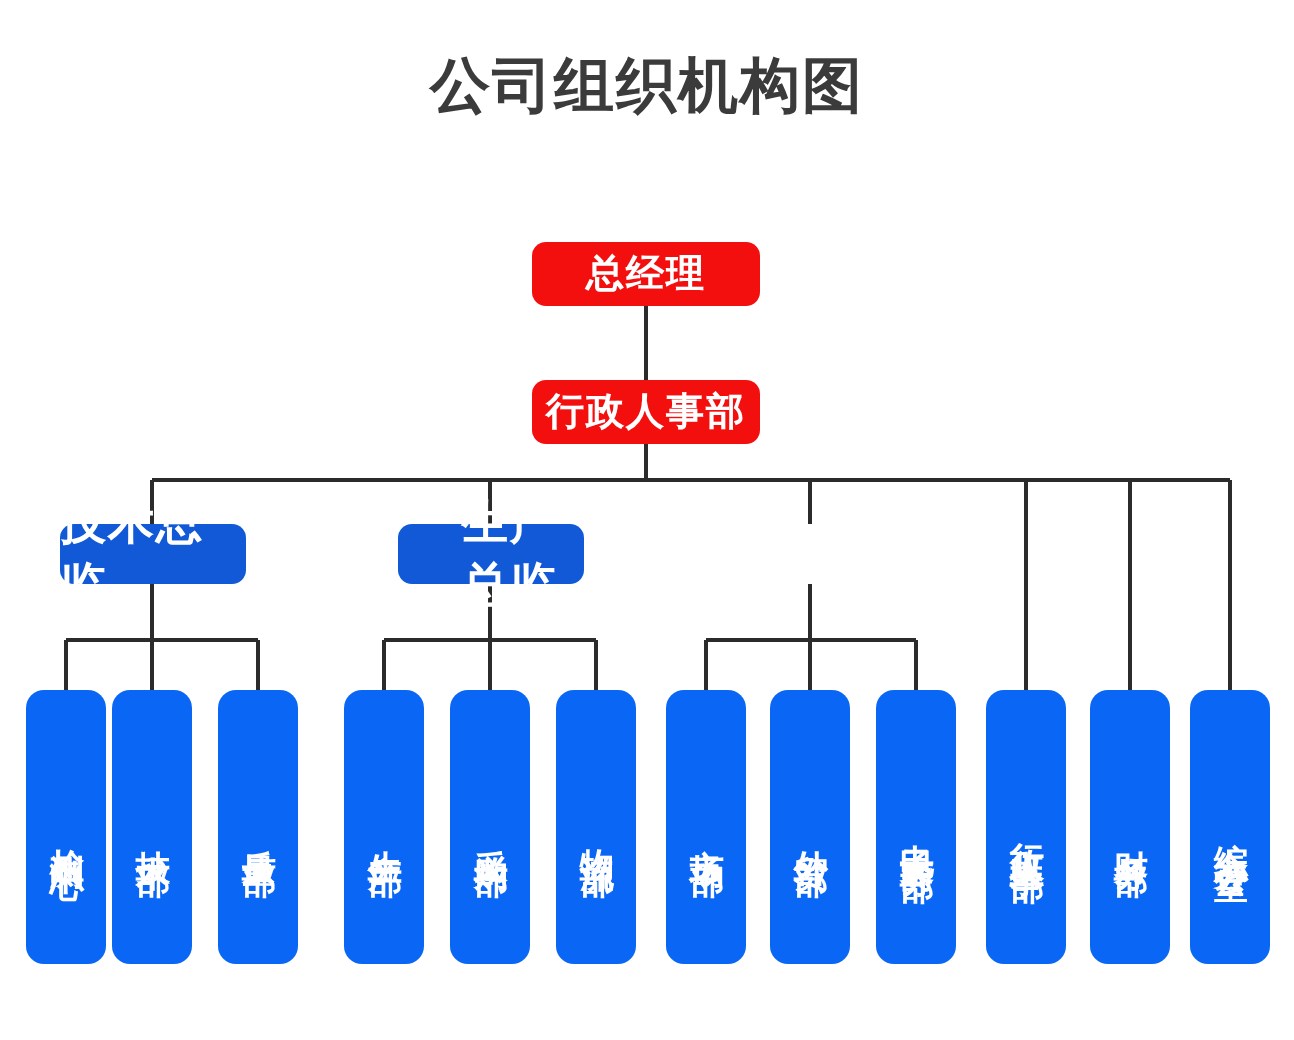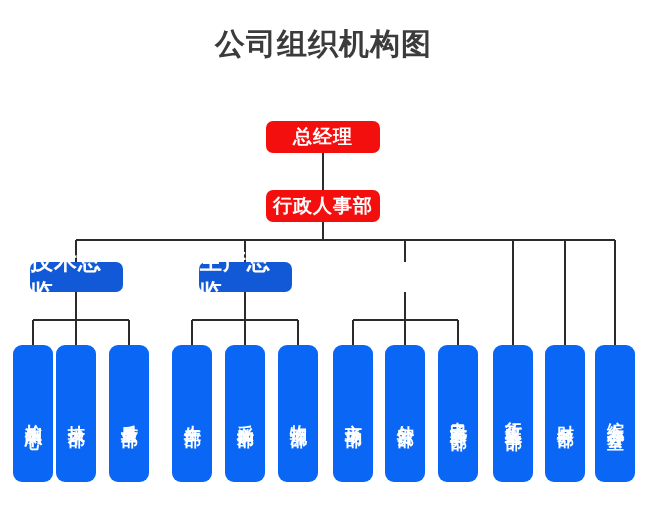--- a/index.html
+++ b/index.html
@@ -118,21 +118,21 @@
       <line x1="458" y1="320" x2="458" y2="345"></line>
     </g>
   </svg>
 
   <div class="node node-exec" style="left:266px; top:121px; width:114px;">总经理</div>
 
   <div class="node node-exec" style="left:266px; top:190px; width:114px;">行政人事部</div>
 
   <div class="node node-director" style="left:30px; top:262px; width:93px;">技术总监</div>
 
-  <div class="node node-director" style="left:199px; top:262px; width:93px;">生产总监</div>
+  <div class="node node-director" style="left:199px; top:262px; width:93px;padding-left:32px;">生产总监</div>
 
 
   <div class="node node-dept" style="left:13px; top:345px; height:137px;">检测中心</div>
 
   <div class="node node-dept" style="left:56px; top:345px; height:137px;">技术部</div>
 
   <div class="node node-dept" style="left:109px; top:345px; height:137px;">质量部</div>
 
   <div class="node node-dept" style="left:172px; top:345px; height:137px;">生产部</div>
 

